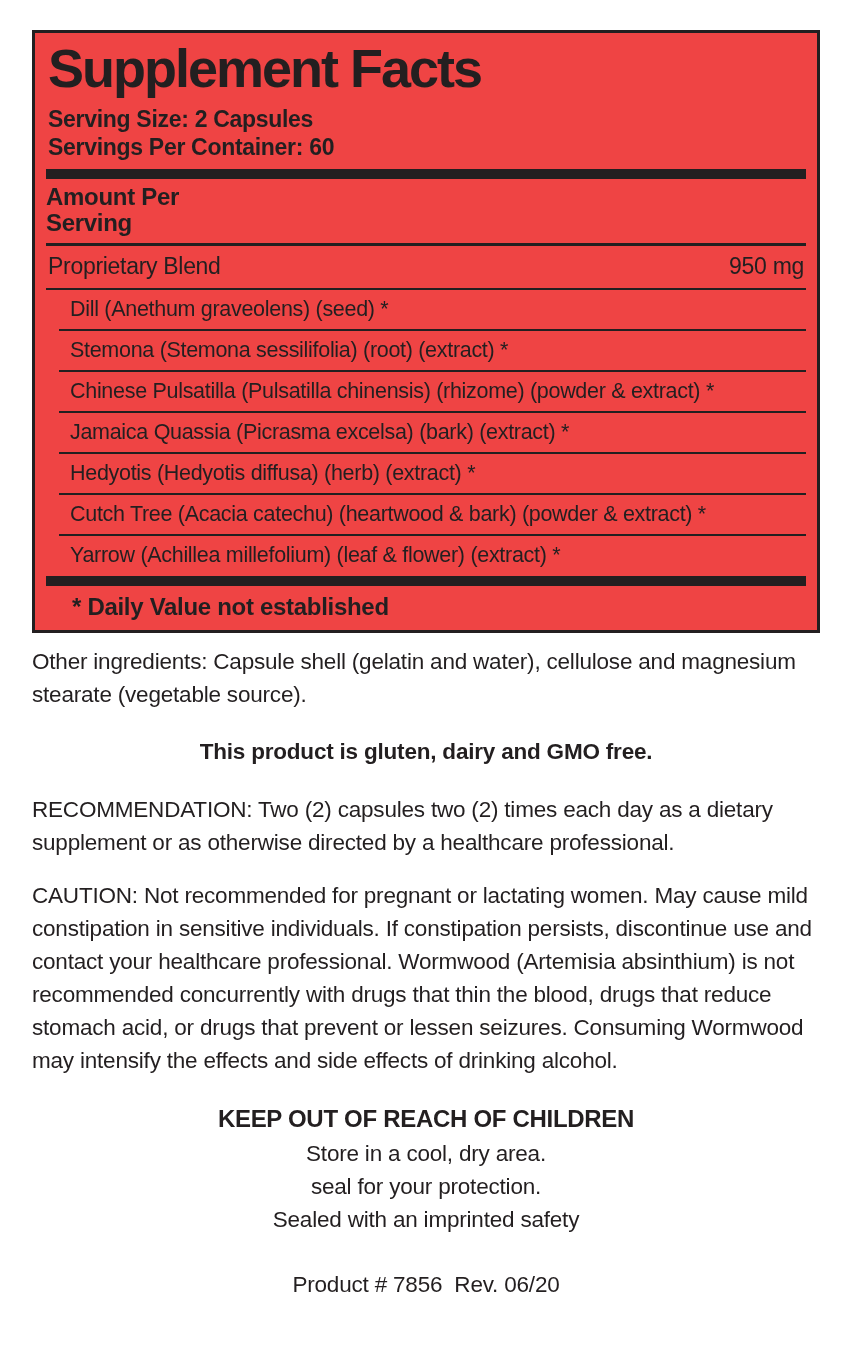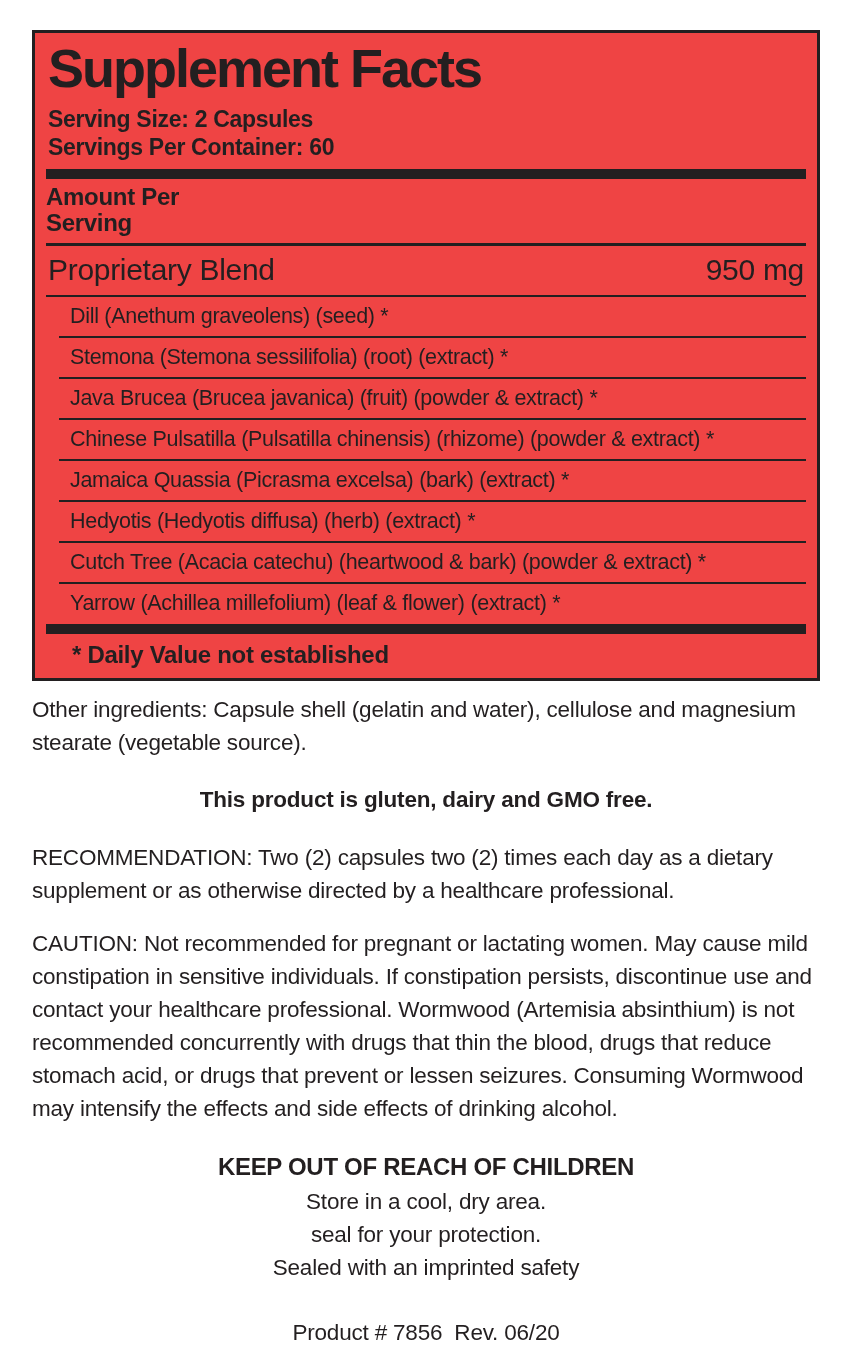--- a/index.html
+++ b/index.html
@@ -41,21 +41,21 @@
     line-height: 26px;
     letter-spacing: -0.3px;
     padding: 5px 0 7px 0;
   }
   .rule-3 { border-top: 3px solid #231f20; }
   .rule-2 { border-top: 2.5px solid #231f20; }
   .blend-row {
     display: flex;
     justify-content: space-between;
     align-items: center;
-    font-size: 30px;
+    font-size: 23px;
     letter-spacing: -0.3px;
     padding: 7px 2px 8px 2px;
     gap: 44px;
   }
   .ing-row {
     margin-left: 13px;
     padding: 7px 0 7px 11px;
     font-size: 21.5px;
     letter-spacing: -0.3px;
     border-top: 2.5px solid #231f20;
@@ -127,21 +127,20 @@
     <div class="blend-row">
       <span>Proprietary Blend</span>
       <span>950 mg</span>
     </div>
 
     <div class="rule-2"></div>
 
     <div class="ing-list">
       <div class="ing-row">Dill (Anethum graveolens) (seed) *</div>
       <div class="ing-row">Stemona (Stemona sessilifolia) (root) (extract) *</div>
-      <div class="ing-row">Java Brucea (Brucea javanica) (fruit) (powder &amp; extract) *</div>
       <div class="ing-row">Chinese Pulsatilla (Pulsatilla chinensis) (rhizome) (powder &amp; extract) *</div>
       <div class="ing-row">Jamaica Quassia (Picrasma excelsa) (bark) (extract) *</div>
       <div class="ing-row">Hedyotis (Hedyotis diffusa) (herb) (extract) *</div>
       <div class="ing-row">Cutch Tree (Acacia catechu) (heartwood &amp; bark) (powder &amp; extract) *</div>
       <div class="ing-row">Yarrow (Achillea millefolium) (leaf &amp; flower) (extract) *</div>
     </div>
 
     <div class="bar-2"></div>
 
     <div class="footnote">* Daily Value not established</div>

